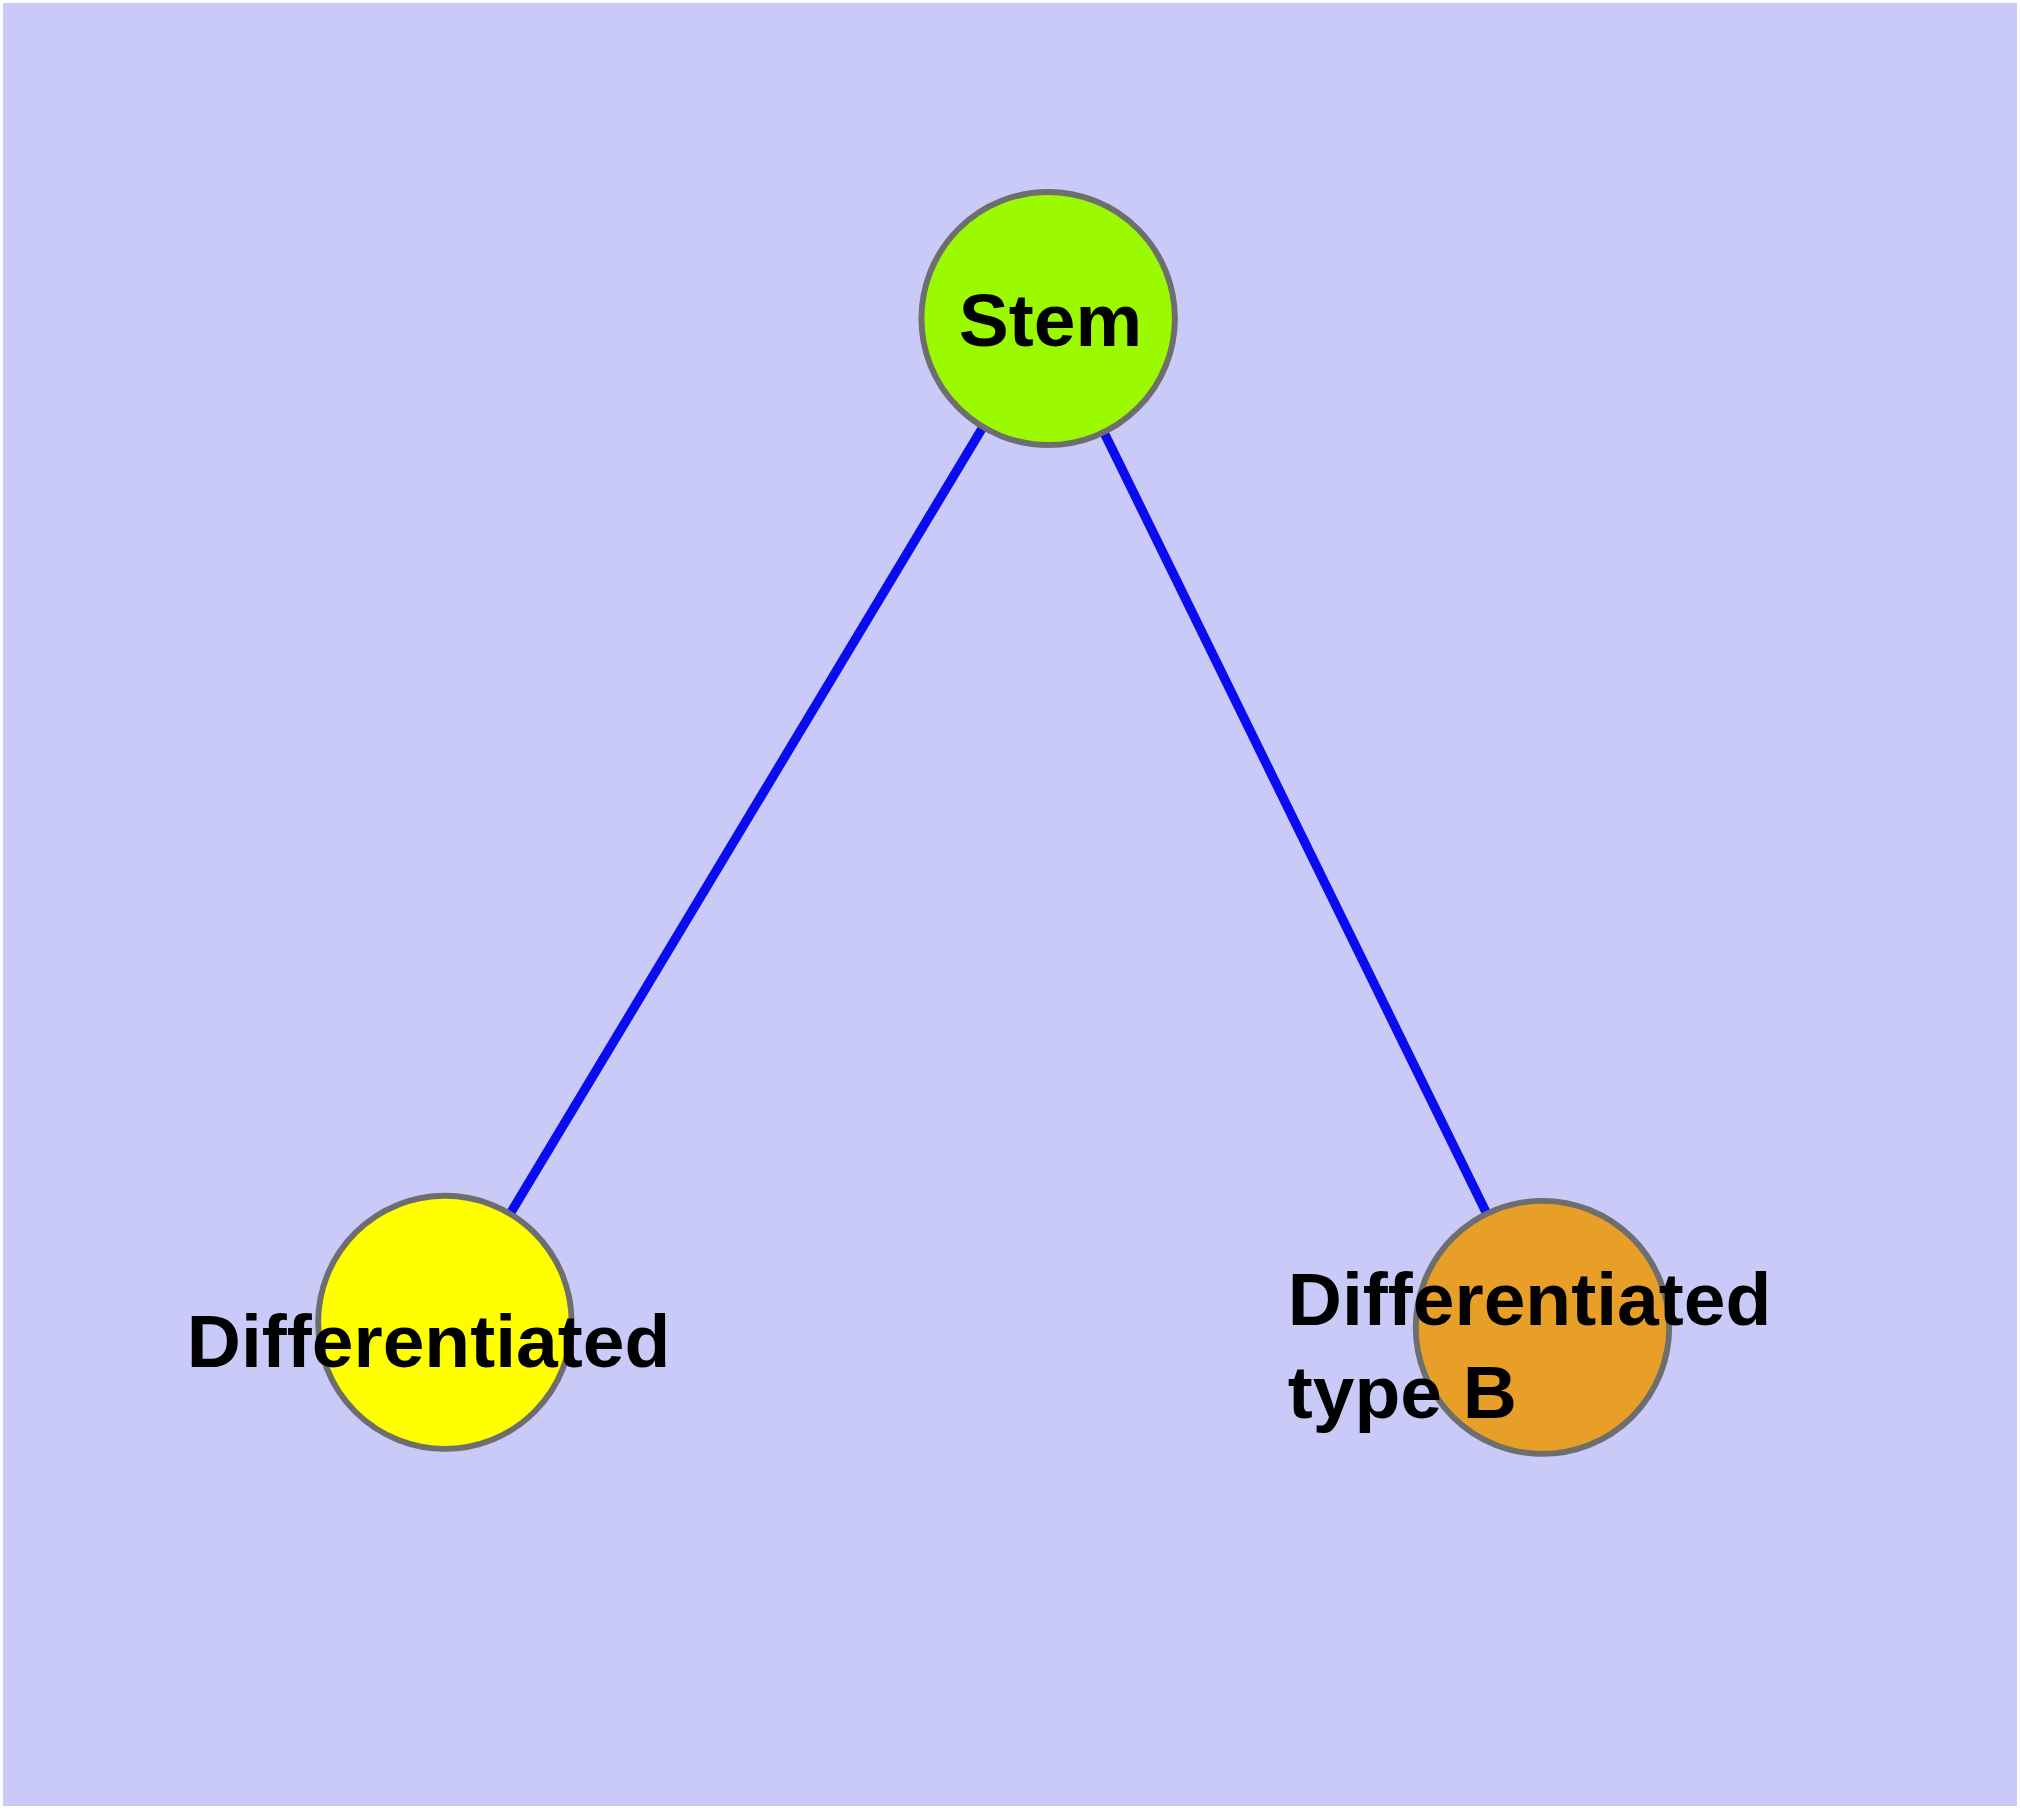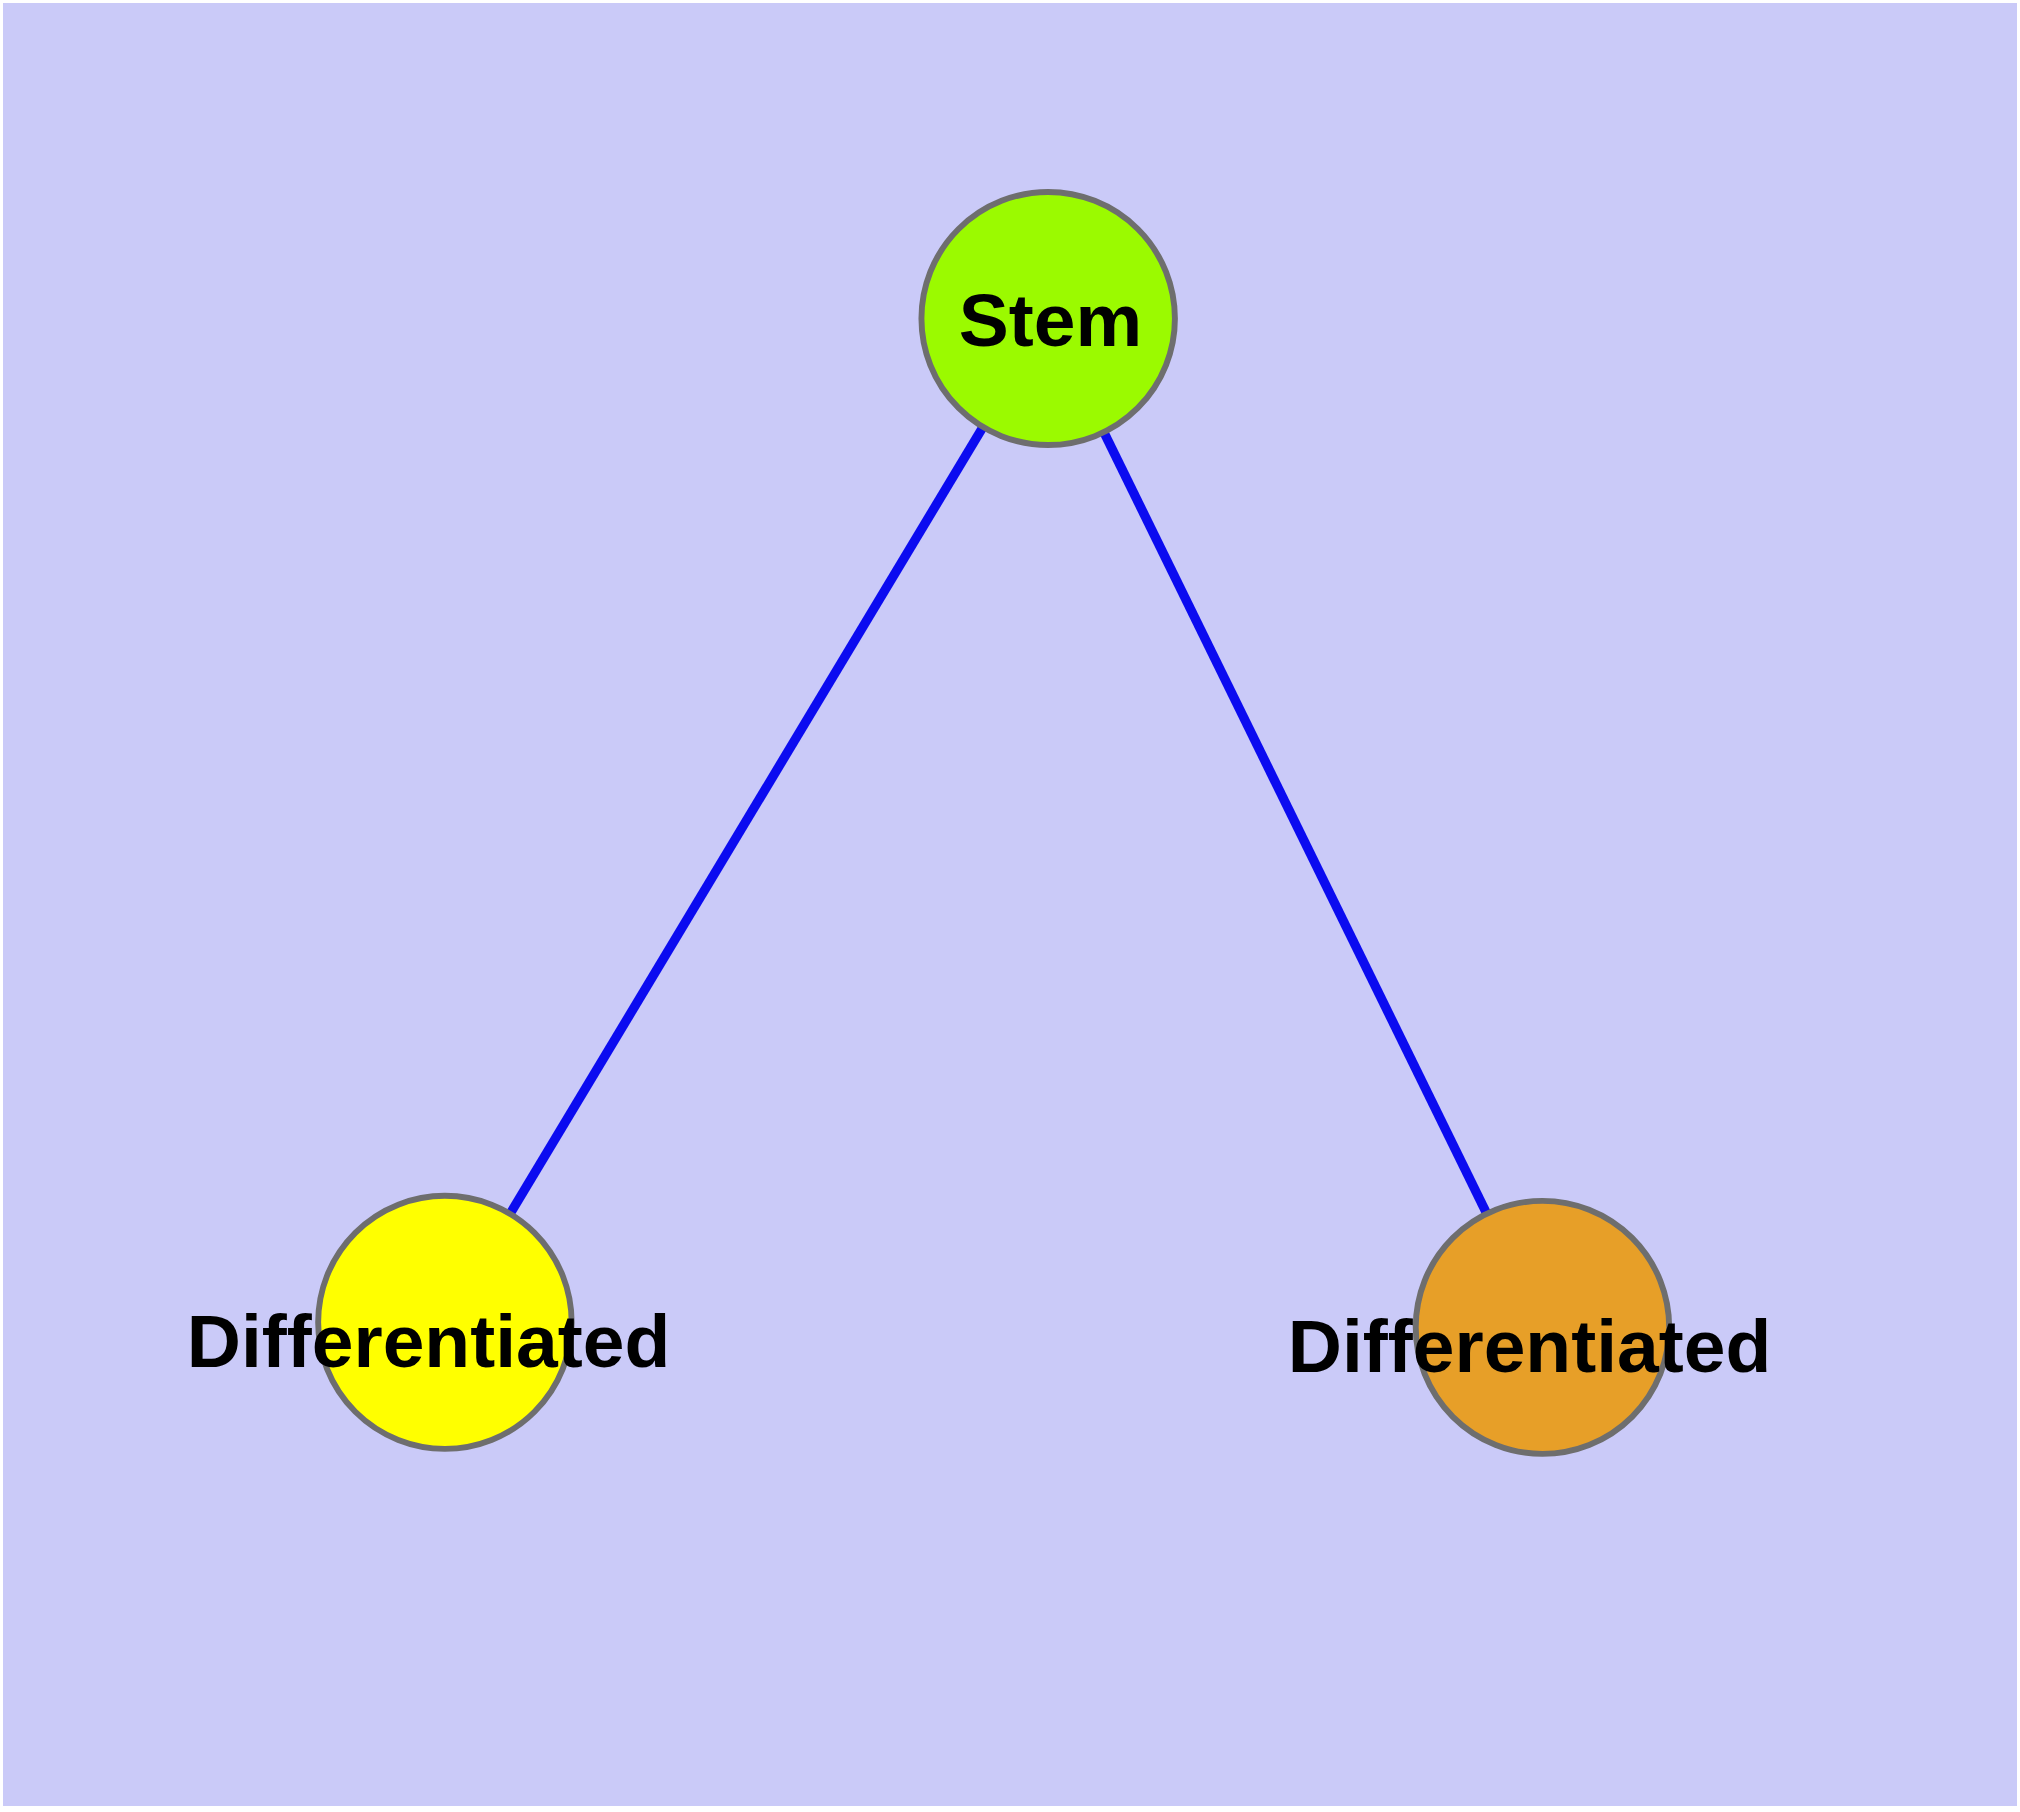--- a/index.html
+++ b/index.html
@@ -68,16 +68,17 @@
   <div class="node-label label-stem" style="color: rgb(0, 0, 0);">
     <div>Stem</div>
   </div>
 
   <div class="node-label two-line label-type-a" style="color: rgb(0, 0, 0);">
     <div>Differentiated</div>
   </div>
 
   <div class="node-label two-line label-type-b" style="color: rgb(0, 0, 0);">
     <div>Differentiated</div>
+    <div>type B</div>
   </div>
 
 </div>
 
 
 </body></html>

